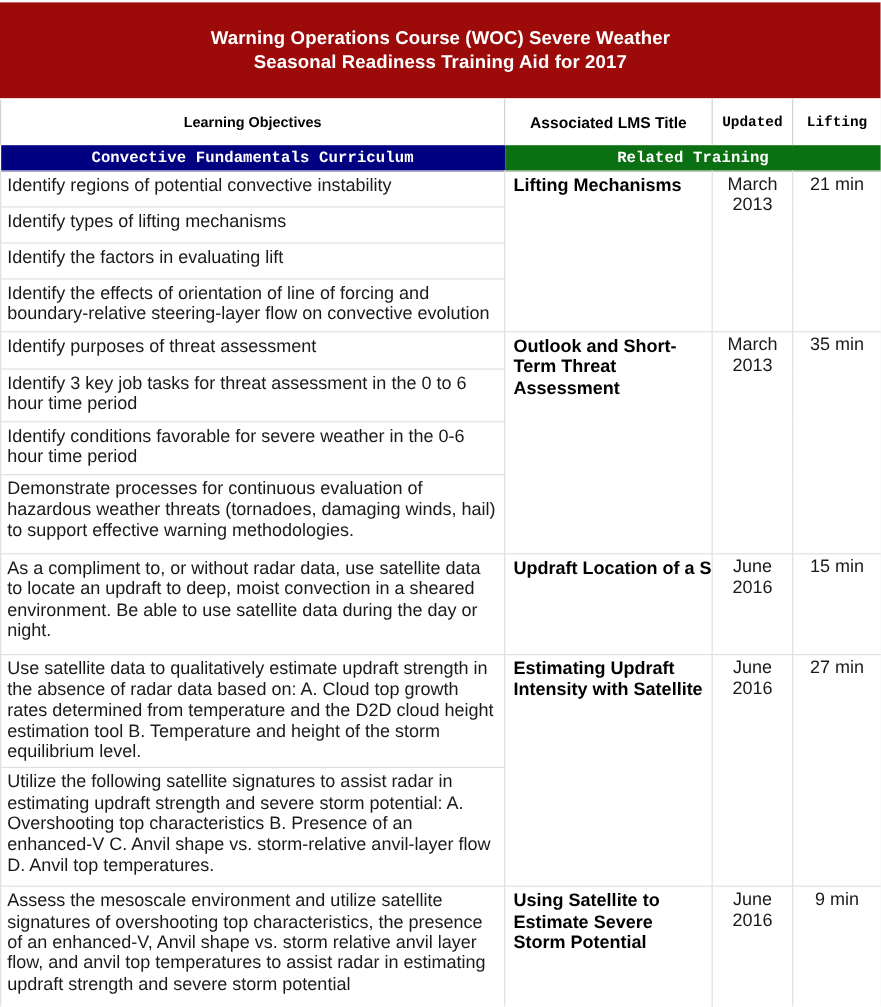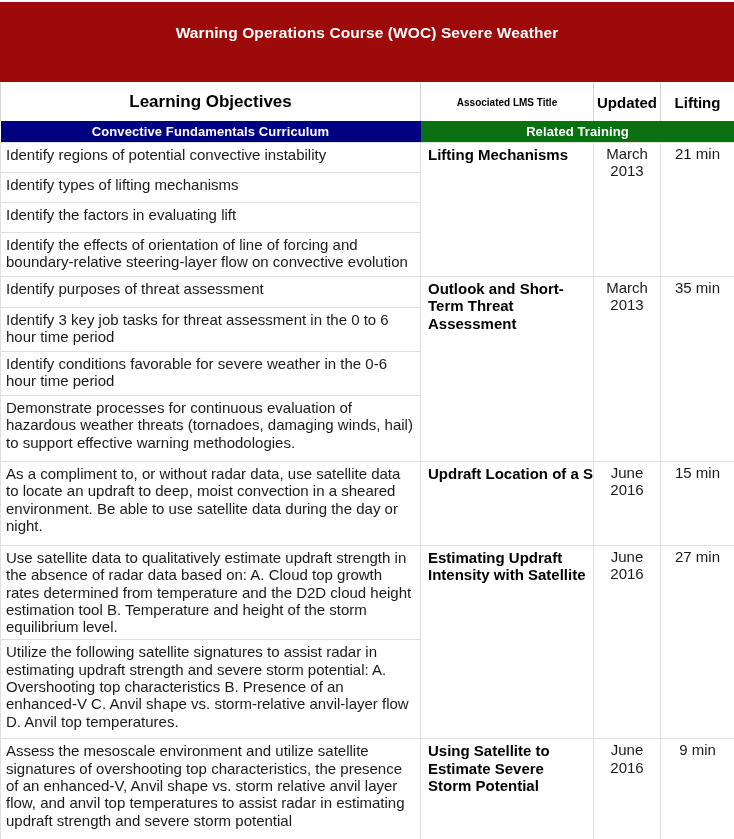--- a/index.html
+++ b/index.html
@@ -55,33 +55,34 @@
     border-left: 1px solid #d4d4d4;
     border-right: 1px solid #d4d4d4;
     border-top: 1px solid #ffffff;
     background: #ffffff;
     text-align: center;
     font-weight: bold;
     color: #000000;
     height: 38px;
     vertical-align: middle;
   }
-  .colhead td.h-obj { font-size: 17px; margin-top: 40px; }
-  .colhead td.h-lms { font-size: 10px; }
-  .colhead td.h-upd, .colhead td.h-dur { font-size: 15px; }
+  .colhead td.h-obj { font-size: 12px; margin-top: 40px; }
+  .colhead td.h-lms { font-size: 13px; }
+  .colhead td.h-upd, .colhead td.h-dur { font-size: 12px; font-family: Liberation Mono, monospace; }
 
   
   .band td {
     height: 21px;
     vertical-align: middle;
     text-align: center;
     color: #ffffff;
     font-weight: bold;
     font-size: 13px;
     letter-spacing: 0.1px;
+    font-family: Liberation Mono, monospace;
   }
   .band td.band-left { background: #000080; }
   .band td.band-right { background: #0a7012; }
 
   
   .row td {
     border: 1px solid #e0e0e0;
     font-size: 15px;
     line-height: 17.3px;
     color: #1a1a1a;
@@ -105,20 +106,21 @@
     text-align: center;
   }
 </style>
 </head>
 <body>
 
 <div id="page">
 
   <div class="banner">
     <span class="ln">Warning Operations Course (WOC) Severe Weather</span>
+    <span class="ln">Seasonal Readiness Training Aid for 2017</span>
   </div>
 
   <table class="grid">
     <colgroup>
       <col class="c-obj">
         <col class="c-lms">
         <col class="c-upd">
         <col class="c-dur">
     </colgroup>
     <tbody>

